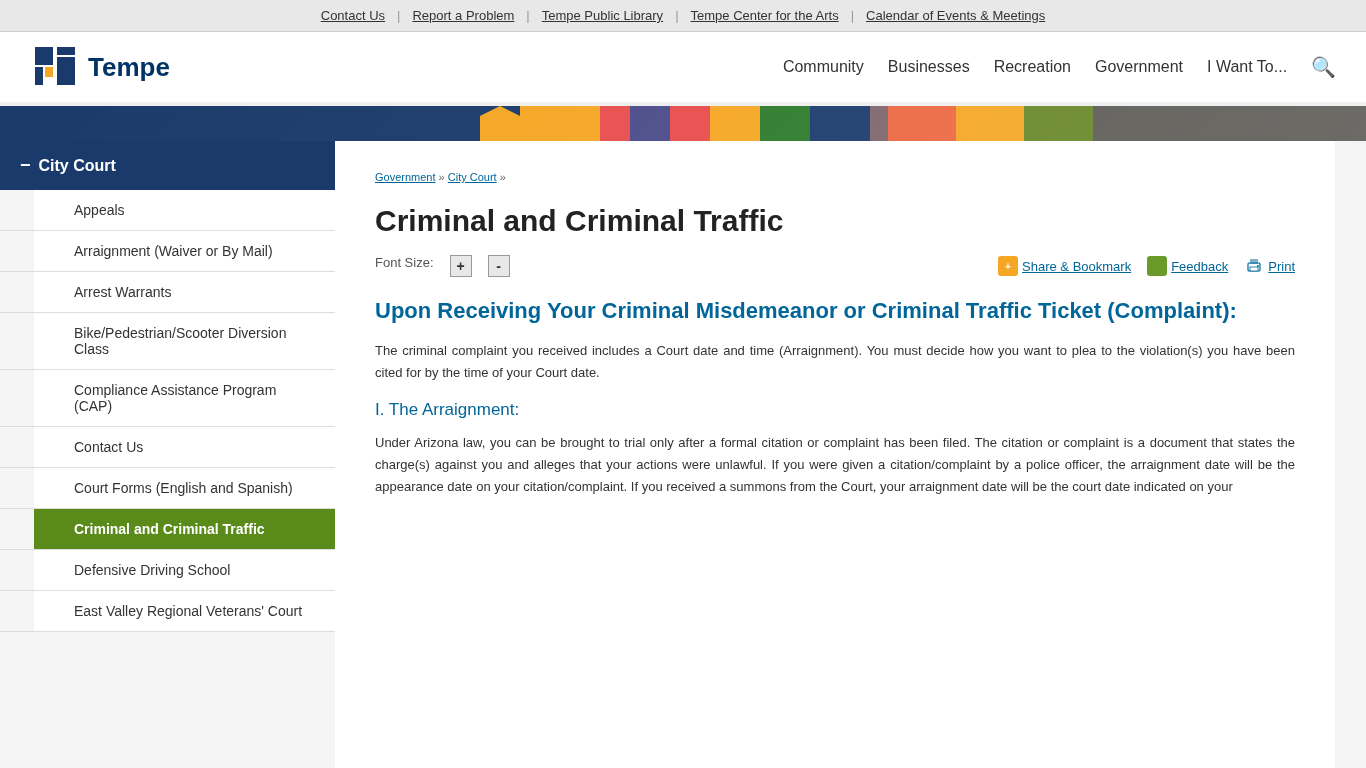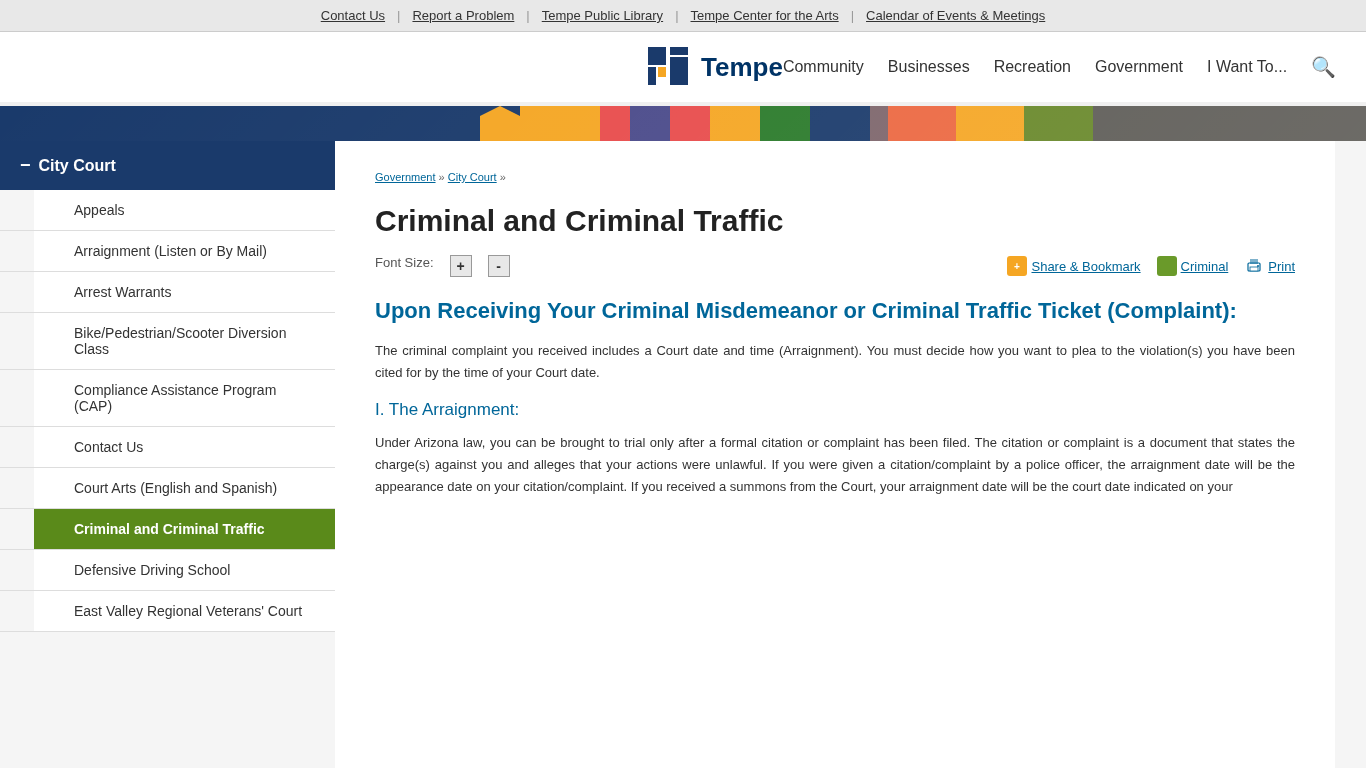--- a/index.html
+++ b/index.html
@@ -24,21 +24,21 @@
     .utility-bar .sep {
       color: #999;
     }
 
     
     .site-header {
       background: #fff;
       padding: 10px 30px;
       display: flex;
       align-items: center;
-      justify-content: flex-end;
+      justify-content: space-between;
       border-bottom: 4px solid #f0f0f0;
     }
     .logo-area {
       display: flex;
       align-items: center;
       gap: 8px;
     }
     .logo-icon {
       width: 50px;
       height: 50px;
@@ -326,36 +326,36 @@
   <aside class="sidebar">
     <div class="sidebar-title">
       <span class="minus">−</span>
       <span>City Court</span>
     </div>
     <ul class="sidebar-items">
       <li>
         <a>Appeals</a>
       </li>
       <li>
-        <a>Arraignment (Listen or By Mail)</a>
+        <a>Arraignment (Waiver or By Mail)</a>
       </li>
       <li>
         <a>Arrest Warrants</a>
       </li>
       <li>
         <a>Bike/Pedestrian/Scooter Diversion Class</a>
       </li>
       <li>
         <a>Compliance Assistance Program (CAP)</a>
       </li>
       <li>
         <a>Contact Us</a>
       </li>
       <li>
-        <a>Court Arts (English and Spanish)</a>
+        <a>Court Forms (English and Spanish)</a>
       </li>
       <li class="active">
         <a>Criminal and Criminal Traffic</a>
       </li>
       <li>
         <a>Defensive Driving School</a>
       </li>
       <li>
         <a>East Valley Regional Veterans' Court</a>
       </li>
@@ -392,21 +392,21 @@
           </span>
           <span>Share &amp; Bookmark</span>
         </a>
         <a>
           <span class="action-icon feedback-icon">
             <svg width="16" height="14" viewBox="0 0 16 14" xmlns="http://www.w3.org/2000/svg">
               <rect width="16" height="11" rx="2" fill="#6a9a2a"></rect>
               <polygon points="4,11 8,14 12,11" fill="#6a9a2a"></polygon>
             </svg>
           </span>
-          <span>Criminal</span>
+          <span>Feedback</span>
         </a>
         <a>
           <span class="action-icon print-icon">
             <svg width="16" height="14" viewBox="0 0 16 14" xmlns="http://www.w3.org/2000/svg">
               <rect x="2" y="4" width="12" height="8" rx="1" fill="none" stroke="#006699" stroke-width="1.2"></rect>
               <rect x="4" y="0" width="8" height="5" fill="#006699" opacity="0.5"></rect>
               <rect x="4" y="8" width="8" height="4" fill="white" stroke="#006699" stroke-width="0.8"></rect>
               <circle cx="12" cy="7" r="1" fill="#006699"></circle>
             </svg>
           </span>

